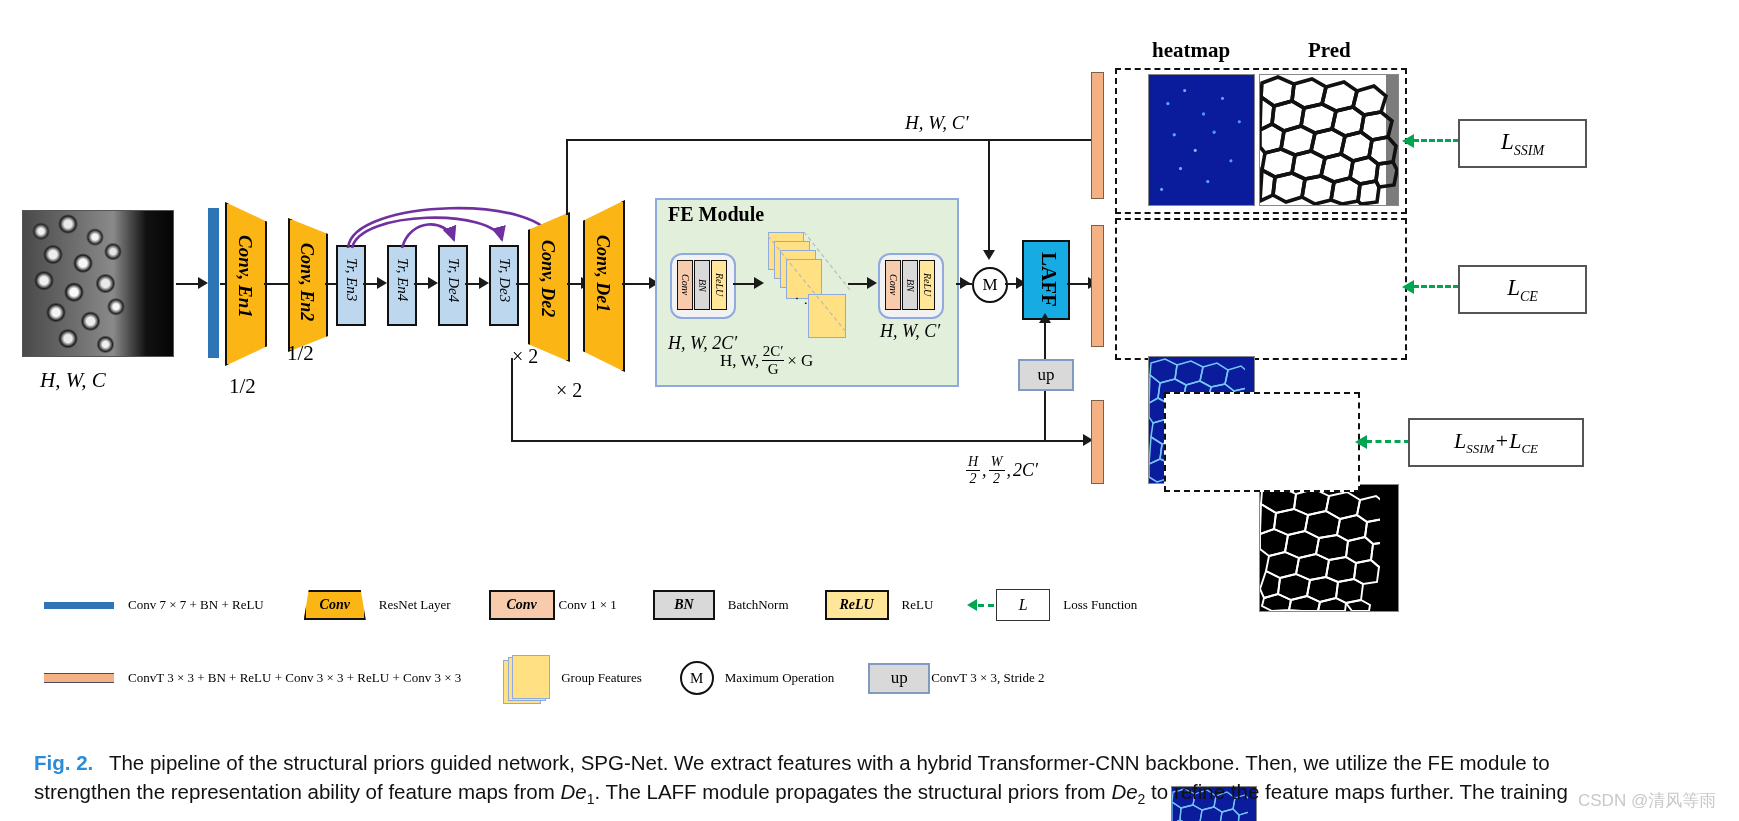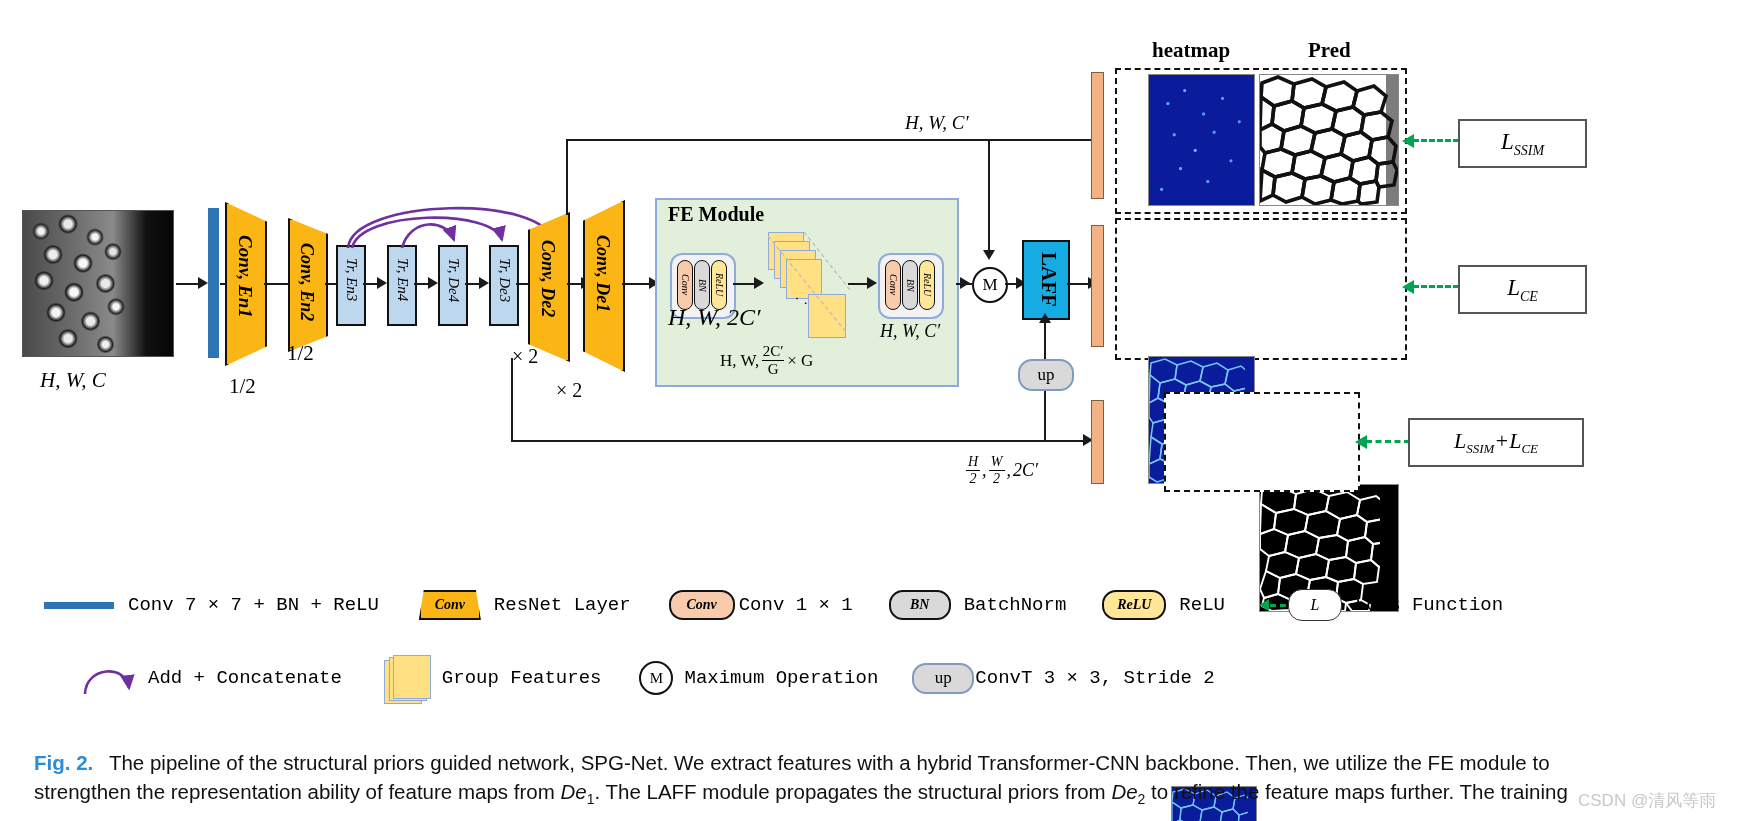--- a/index.html
+++ b/index.html
@@ -1,19 +1,19 @@
 <!DOCTYPE html>
 <html><head>
 <meta charset="utf-8">
 <style>
   html,body{margin:0;padding:0;background:#fff;}
   body{width:1739px;height:821px;position:relative;overflow:hidden;
        font-family:"Liberation Serif",serif;color:#000;}
   .abs{position:absolute;}
-  .ctr{display:flex;align-items:center;justify-content:center;border-radius:14px;}
+  .ctr{display:flex;align-items:center;justify-content:center;}
 
   
   .vtext{writing-mode:vertical-rl;text-orientation:mixed;}
   .ital{font-style:italic;text-align:right;}
   .hline{height:2px;background:#1a1a1a;}
   .vline{width:2px;background:#1a1a1a;}
 
   .arrowhead-r{width:0;height:0;border-top:6px solid transparent;
      border-bottom:6px solid transparent;border-left:10px solid #1a1a1a;}
   .arrowhead-d{width:0;height:0;border-left:6px solid transparent;
@@ -102,21 +102,21 @@
   .predimg-dark{border:1px solid #888;background:#000;position:relative;overflow:hidden;}
 
   
   .lossbox{background:#fff;border:2px solid #555;display:flex;
      align-items:center;justify-content:center;font-style:italic;}
   .greendash{border-top:3px dashed #00a550;}
 
   
   .legend-row{position:absolute;display:flex;align-items:center;}
   .lg-item{display:flex;align-items:center;}
-  .lg-text{font-size:19px;white-space:nowrap;font-family:Liberation Mono, monospace;}
+  .lg-text{font-size:13px;white-space:nowrap;}
 
   .sw-blue{width:70px;height:7px;background:#2E75B6;}
   .sw-peach{width:70px;height:8px;background:#F4B183;border-top:1.5px solid #4a4a6a;
             border-bottom:1.5px solid #4a4a6a;}
   .sw-trap{width:58px;height:26px;background:#FBB615;border:2px solid #111;
            clip-path:polygon(8% 0,92% 0,100% 100%,0 100%);
            display:flex;align-items:center;justify-content:center;}
   .sw-tr{width:60px;height:26px;background:#BDD7EE;border:2px solid #111;}
   .sw-conv1{width:62px;height:26px;background:#F8CBAD;border:2px solid #111;}
   .sw-bn{width:58px;height:26px;background:#D9D9D9;border:2px solid #111;}
@@ -244,21 +244,21 @@
 <div class="abs cbr" style="left:670px;top:253px;width:62px;height:62px;"></div>
 <div class="abs chip chip-conv ctr" style="left:677px;top:260px;width:14px;height:48px;">
   <span class="vtext ital" style="font-size:10px;">Conv</span>
 </div>
 <div class="abs chip chip-bn ctr" style="left:694px;top:260px;width:14px;height:48px;">
   <span class="vtext ital" style="font-size:10px;">BN</span>
 </div>
 <div class="abs chip chip-relu ctr" style="left:711px;top:260px;width:14px;height:48px;">
   <span class="vtext ital" style="font-size:10px;">ReLU</span>
 </div>
-<div class="abs ital" style="left:668px;top:304px;font-size:24px;">H, W, 2C′</div>
+<div class="abs ital" style="left:668px;top:333px;font-size:18px;">H, W, 2C′</div>
 
 <div class="abs hline" style="left:733px;top:283px;width:24px;"></div>
 <div class="abs arrowhead-r" style="left:754px;top:277px;"></div>
 
 <div class="abs grpcard" style="left:768px;top:232px;width:34px;height:36px;"></div>
 <div class="abs grpcard" style="left:774px;top:241px;width:34px;height:36px;"></div>
 <div class="abs grpcard" style="left:780px;top:250px;width:34px;height:36px;"></div>
 <div class="abs grpcard" style="left:786px;top:259px;width:34px;height:38px;"></div>
 <div class="abs" style="left:793px;top:296px;font-size:14px;letter-spacing:1px;transform:rotate(28deg);">· · ·</div>
 <div class="abs grpcard" style="left:808px;top:294px;width:36px;height:42px;"></div>
@@ -516,30 +516,23 @@
       <span style="width:16px;border-top:3px dashed #00a550;margin-left:1px;"></span>
     </span>
     <span class="sw-L ctr" style="margin-left:2px;">
       <span class="ital" style="font-size:16px;">L</span>
     </span>
     <span class="lg-text" style="margin-left:13px;">Loss Function</span>
   </div>
 </div>
 
 <div class="legend-row" style="left:44px;top:655px;">
-  <div class="lg-item" style="margin-left:36px;">
-    <svg width="58" height="36" viewBox="0 0 58 36">
-      <defs>
-        <marker id="ph2" markerWidth="7" markerHeight="7" refX="5" refY="3.2" orient="auto">
-          <path d="M0,0.4 L6,3.2 L0,6 z" fill="#7030A0"></path>
-        </marker>
-      </defs>
-      <path d="M5,34 C6,6 46,4 49,28" stroke="#7030A0" stroke-width="2.6" fill="none" marker-end="url(#ph2)"></path>
-    </svg>
-    <span class="lg-text" style="margin-left:10px;">Add + Concatenate</span>
+  <div class="lg-item">
+    <span class="sw-peach"></span>
+    <span class="lg-text" style="margin-left:14px;">ConvT 3 × 3 + BN + ReLU + Conv 3 × 3 + ReLU + Conv 3 × 3</span>
   </div>
   <div class="lg-item" style="margin-left:42px;">
     <span style="position:relative;display:inline-block;width:44px;height:46px;">
       <span class="abs sw-grp" style="left:0;top:5px;"></span>
       <span class="abs sw-grp" style="left:5px;top:2px;"></span>
       <span class="abs sw-grp" style="left:9px;top:0;"></span>
     </span>
     <span class="lg-text" style="margin-left:14px;">Group Features</span>
   </div>
   <div class="lg-item" style="margin-left:38px;">

